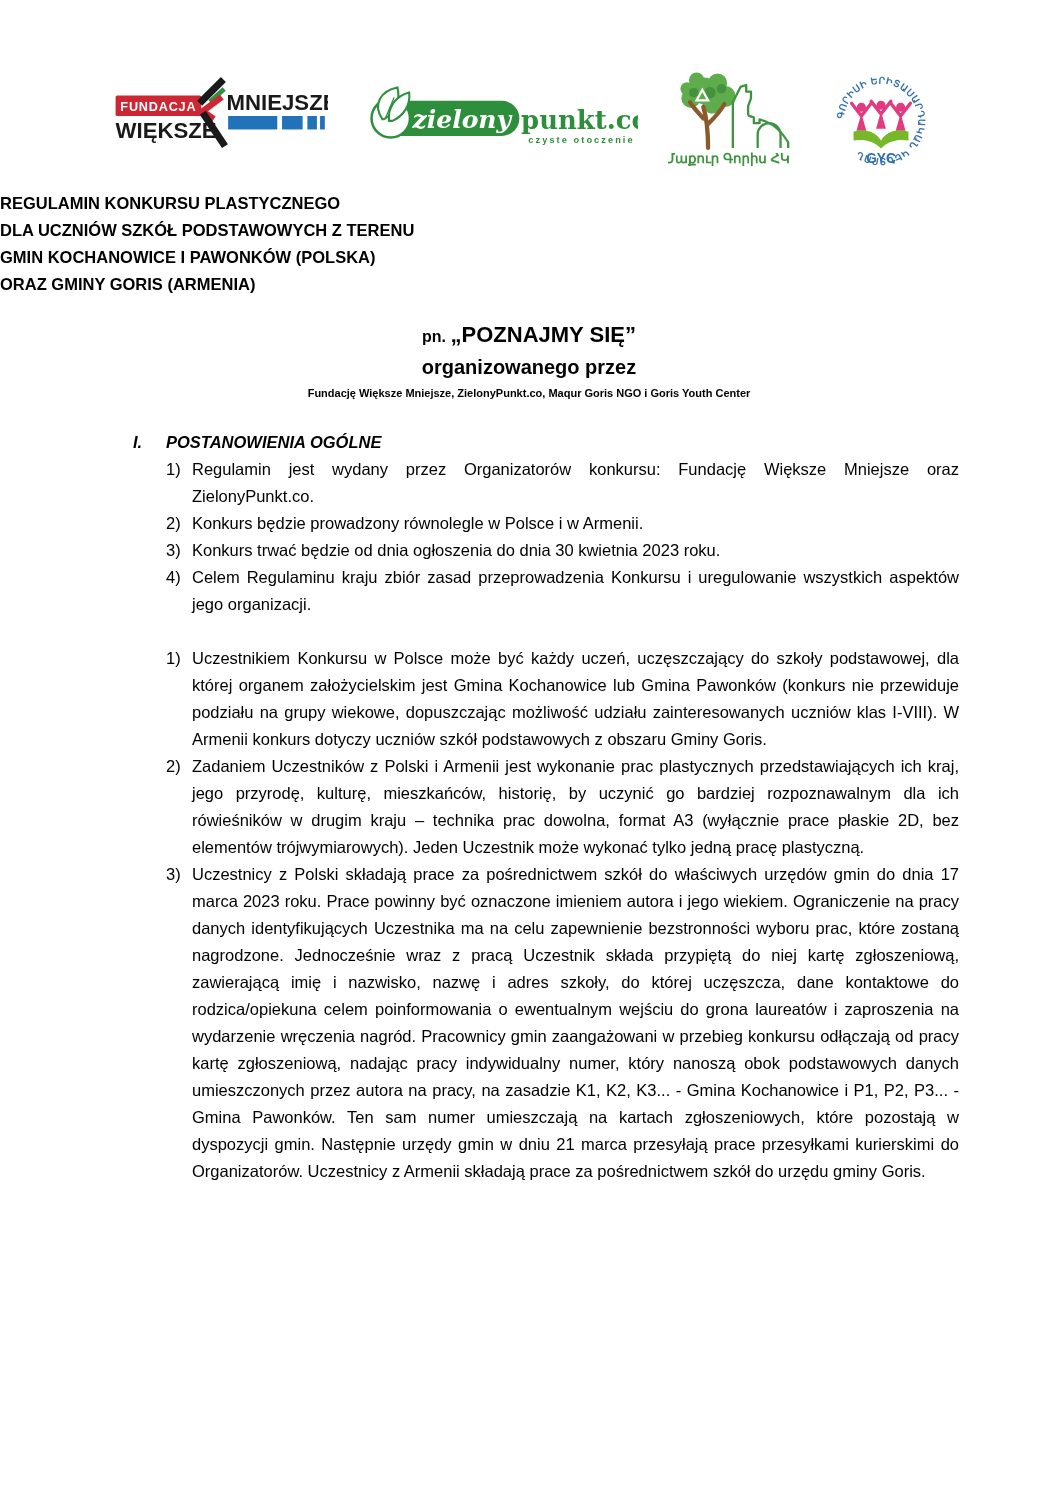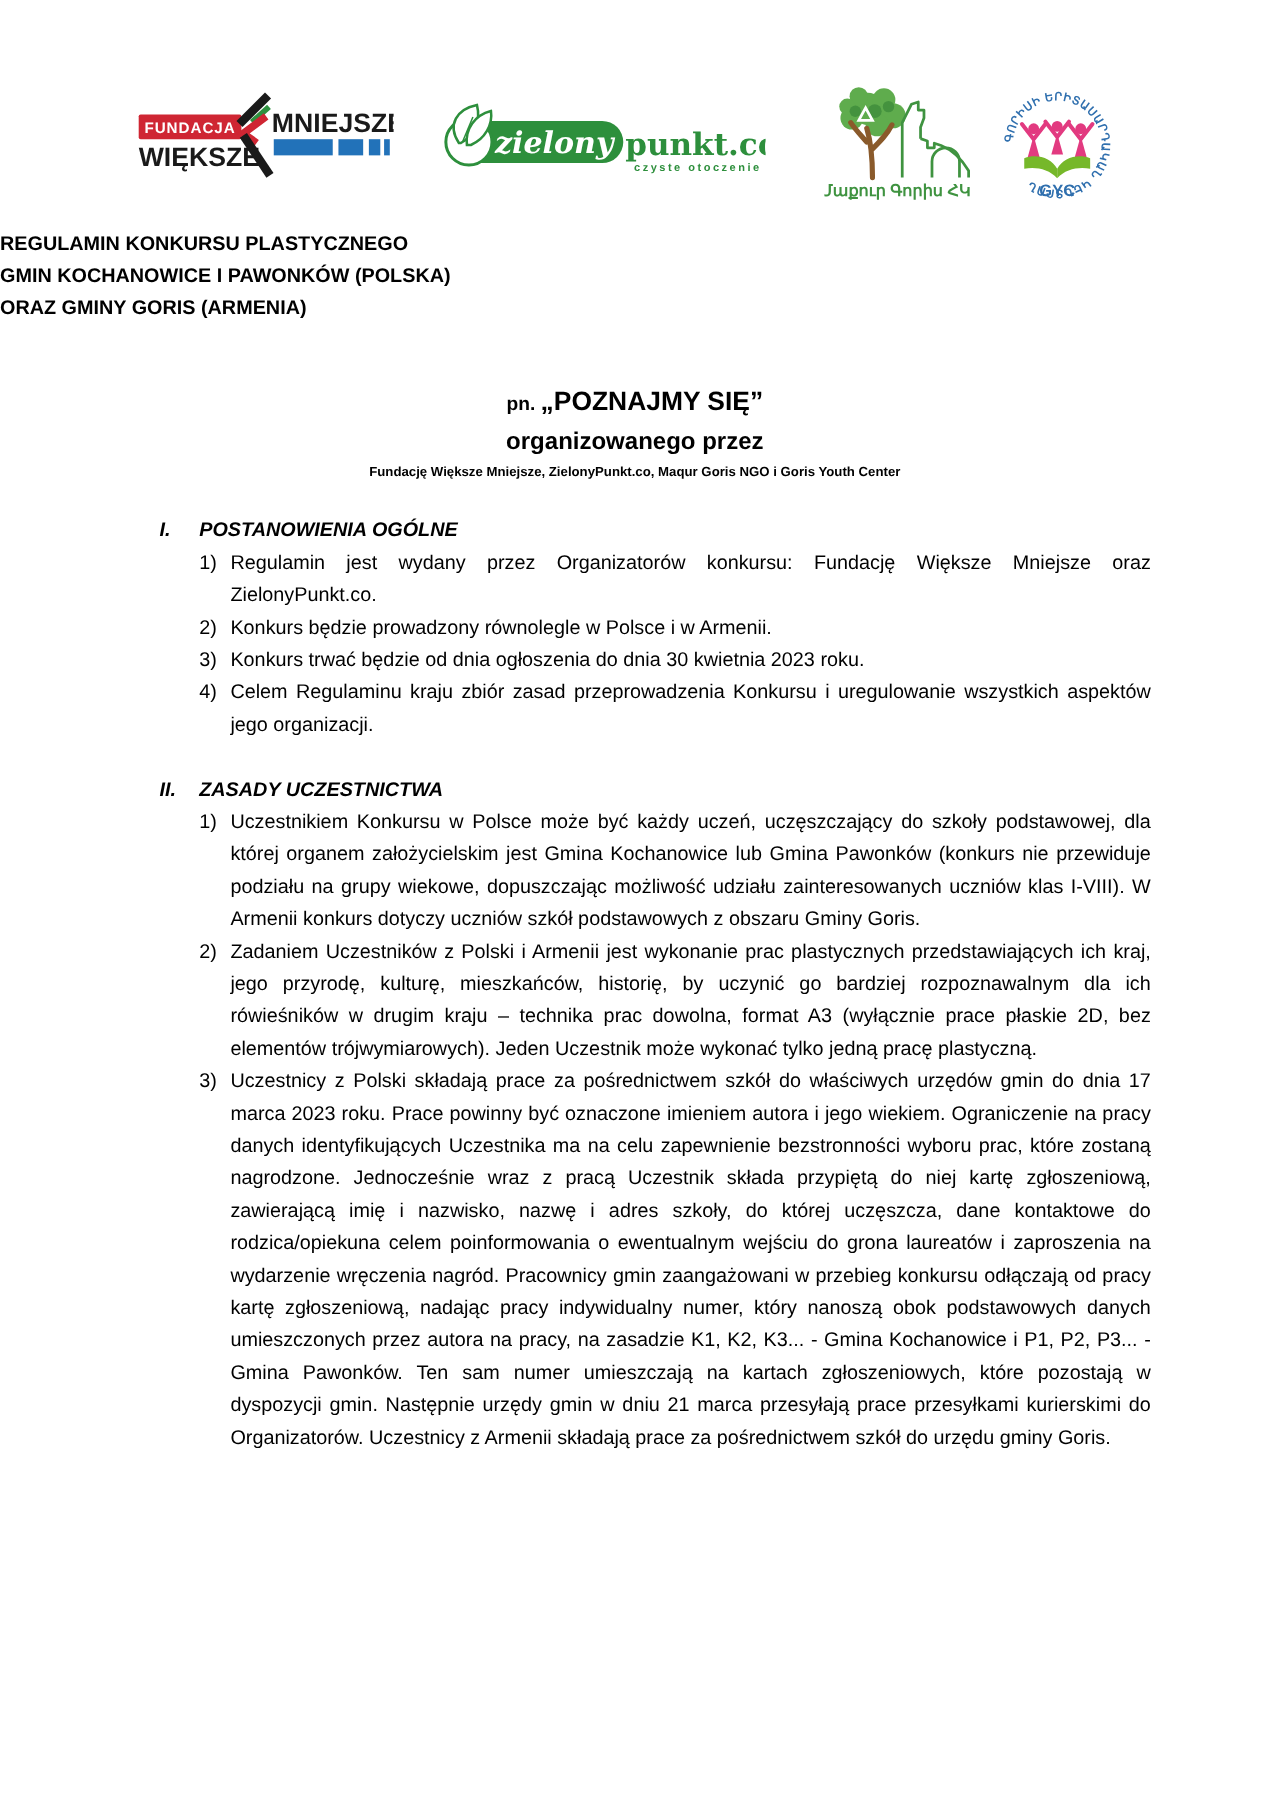--- a/index.html
+++ b/index.html
@@ -11,21 +11,21 @@
     position:relative;
     overflow:hidden;
   }
   .page { position:absolute; inset:0;border-radius:22px; }
 
   
   .logos { position:absolute; top:70px; left:0; width:100%; height:110px; }
   .logo { position:absolute; }
   .logo-fundacja { left:114px; top:6px; }
   .logo-zielony  { left:354px; top:14px; }
-  .logo-maqur    { left:668px; top:-6px;margin-left:19px; }
+  .logo-maqur    { left:668px; top:-6px; }
   .logo-gyc      { left:830px; top:0px; }
 
   
   .title {
     position:absolute; top:190px; left:0; width:100%;
     text-align:left; font-weight:bold; font-size:16.5px; line-height:27px;
   }
   .subtitle { position:absolute; top:318px; left:0; width:100%; text-align:center; }
   .pn-line { font-size:16px; font-weight:bold; line-height:34px; }
   .pn-name { font-size:22px; }
@@ -149,20 +149,21 @@
           <path d="M24,63 C35,59 47,63 52,72 L52,80 C45,72 33,70 24,72 Z"></path>
           <path d="M80,63 C69,59 57,63 52,72 L52,80 C59,72 71,70 80,72 Z"></path>
         </g>
         <text x="52" y="95" text-anchor="middle" font-size="14" font-weight="bold" fill="#2f6fae">GYC</text>
       </svg>
     </div>
   </header>
 
   <div class="title">
     <div>REGULAMIN KONKURSU PLASTYCZNEGO</div>
+    <div>DLA UCZNIÓW SZKÓŁ PODSTAWOWYCH Z TERENU</div>
     <div>GMIN KOCHANOWICE I PAWONKÓW (POLSKA)</div>
     <div>ORAZ GMINY GORIS (ARMENIA)</div>
   </div>
 
   <div class="subtitle">
     <div class="pn-line">
       <span>pn.</span>
       <span class="pn-name">„POZNAJMY SIĘ”</span>
     </div>
     <div class="org-line">organizowanego przez</div>
@@ -190,24 +191,20 @@
           <span class="item-text">Konkurs trwać będzie od dnia ogłoszenia do dnia 30 kwietnia 2023 roku.</span>
         </div>
         <div class="list-item">
           <span class="item-num">4)</span>
           <span class="item-text">Celem Regulaminu kraju zbiór zasad przeprowadzenia Konkursu i uregulowanie wszystkich aspektów jego organizacji.</span>
         </div>
       </div>
     </section>
 
     <section class="section">
-      <div class="section-heading">
-        <span class="section-numeral">II.</span>
-        <span>ZASADY UCZESTNICTWA</span>
-      </div>
       <div class="section-items">
         <div class="list-item">
           <span class="item-num">1)</span>
           <span class="item-text">Uczestnikiem Konkursu w Polsce może być każdy uczeń, uczęszczający do szkoły podstawowej, dla której organem założycielskim jest Gmina Kochanowice lub Gmina Pawonków (konkurs nie przewiduje podziału na grupy wiekowe, dopuszczając możliwość udziału zainteresowanych uczniów klas I-VIII). W Armenii konkurs dotyczy uczniów szkół podstawowych z obszaru Gminy Goris.</span>
         </div>
         <div class="list-item">
           <span class="item-num">2)</span>
           <span class="item-text">Zadaniem Uczestników z Polski i Armenii jest wykonanie prac plastycznych przedstawiających ich kraj, jego przyrodę, kulturę, mieszkańców, historię, by uczynić go bardziej rozpoznawalnym dla ich rówieśników w drugim kraju – technika prac dowolna, format A3 (wyłącznie prace płaskie 2D, bez elementów trójwymiarowych). Jeden Uczestnik może wykonać tylko jedną pracę plastyczną.</span>
         </div>
         <div class="list-item">

